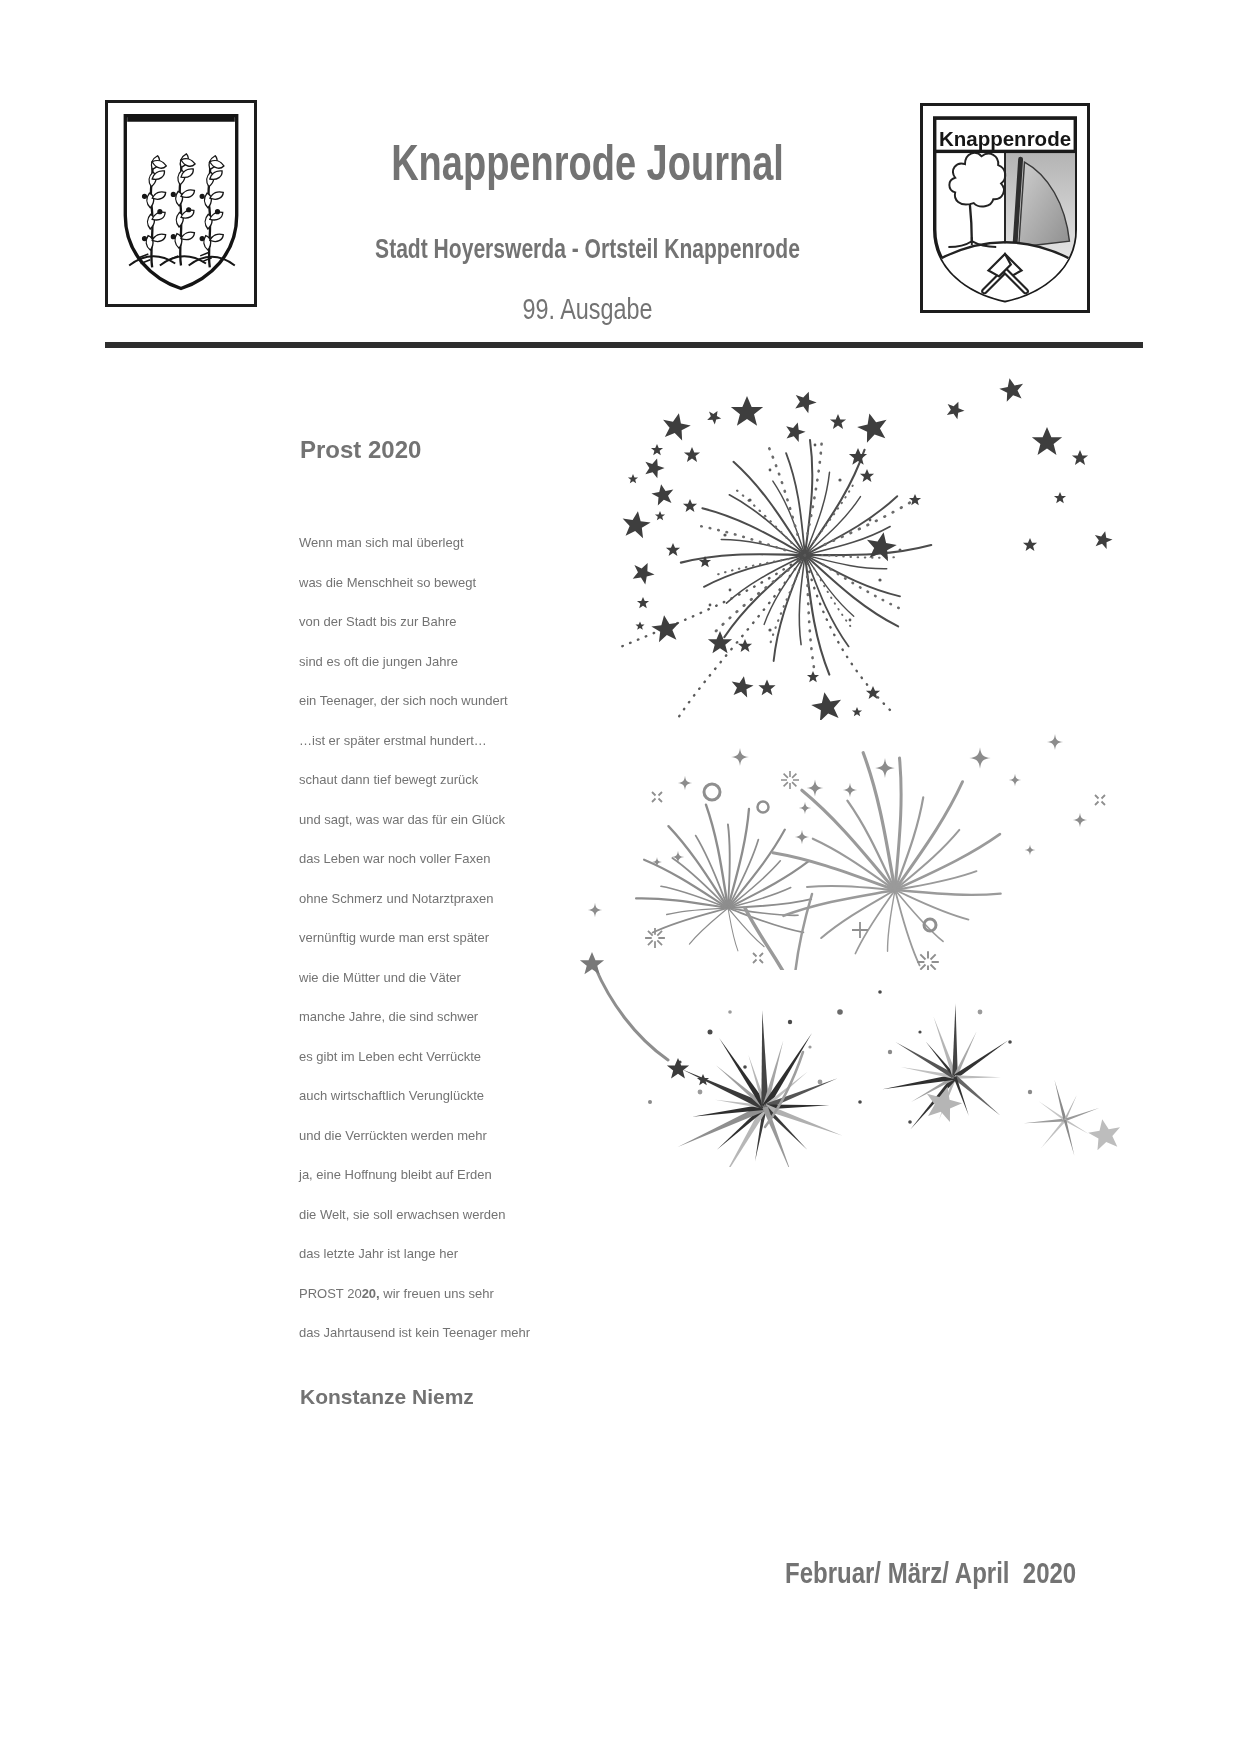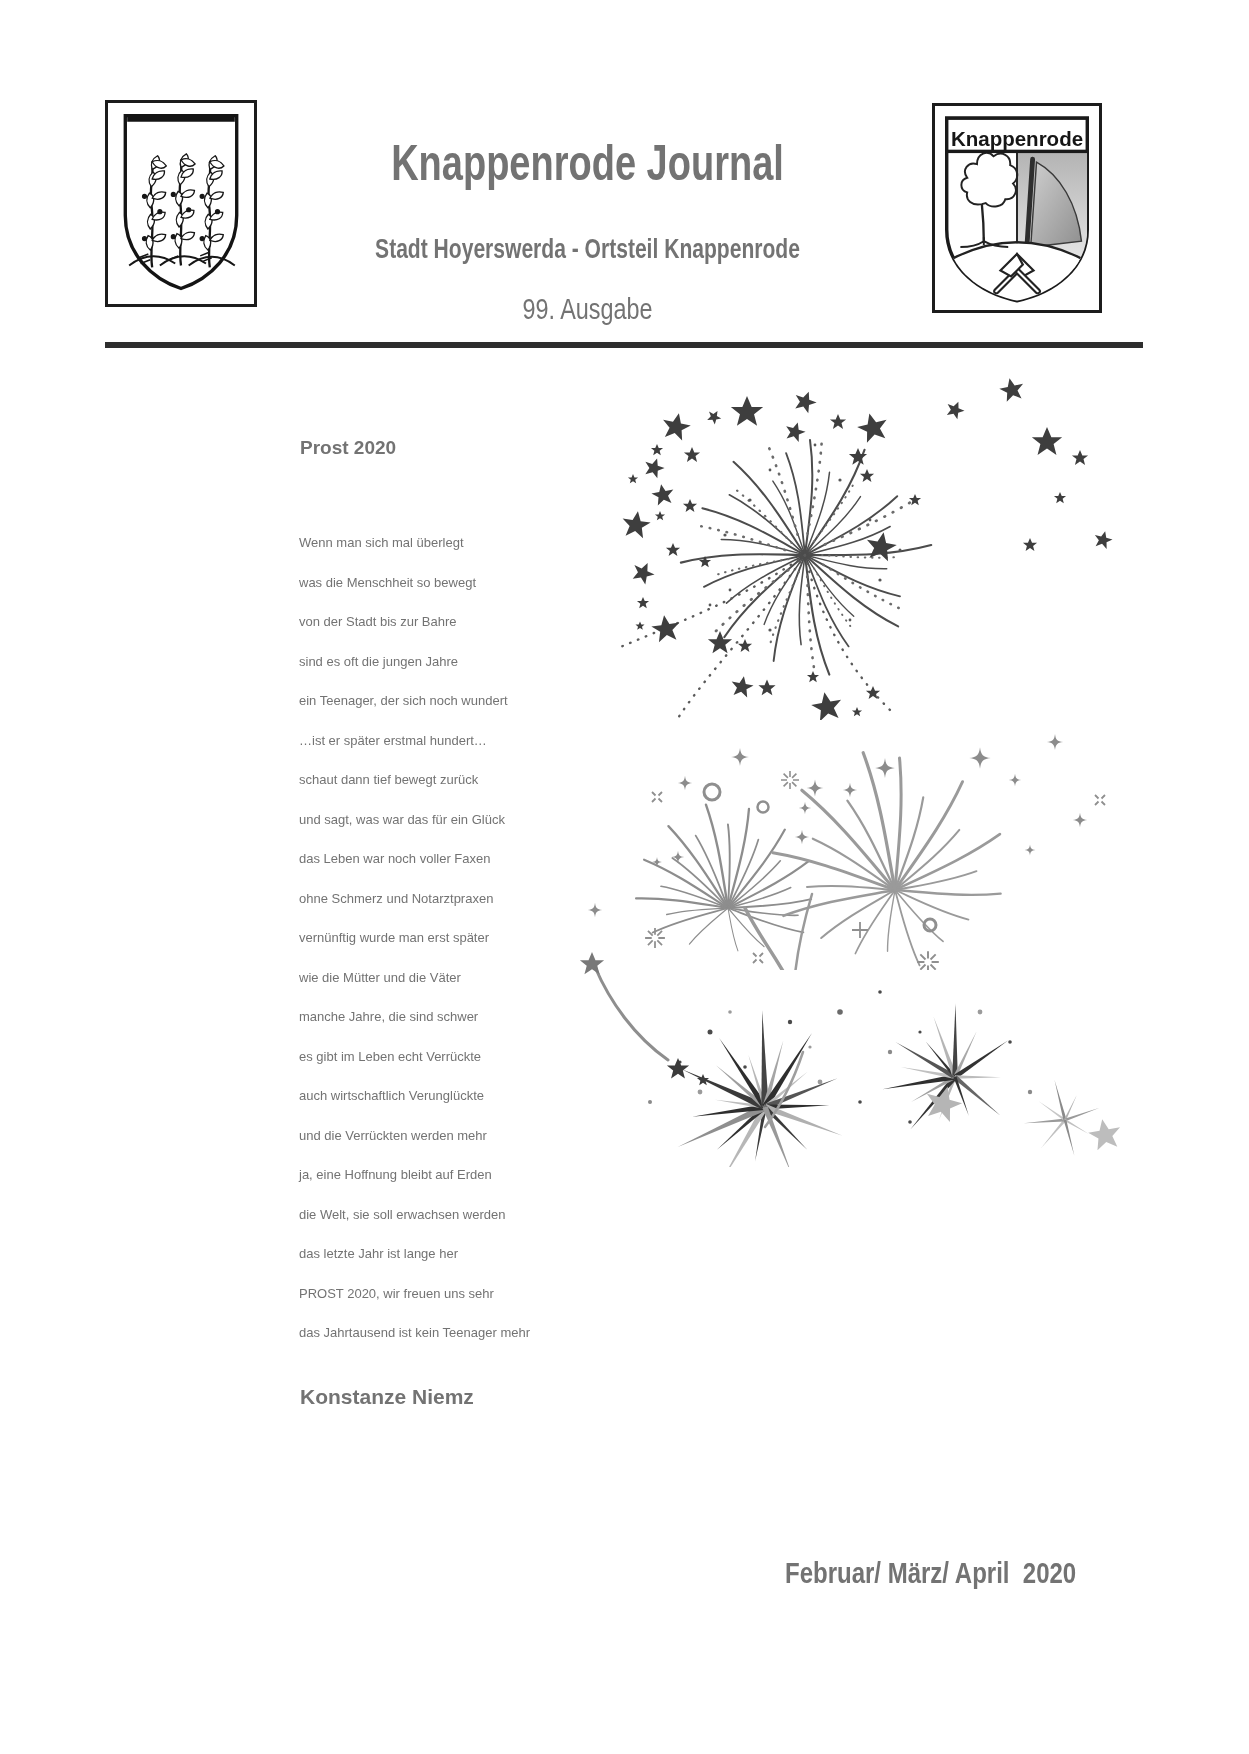--- a/index.html
+++ b/index.html
@@ -1,31 +1,31 @@
 <!DOCTYPE html>
 <html><head>
 <meta charset="utf-8">
 <style>
   html,body{margin:0;padding:0;background:#888;}
   .page{position:relative;width:1249px;height:1754px;margin:0 auto;background:#fff;
         font-family:"Liberation Sans","DejaVu Sans",sans-serif;color:#737373;overflow:hidden;}
   .emblem{position:absolute;border:3px solid #1c1c1c;background:#fff;box-sizing:border-box;}
   .emblem-left{left:105px;top:100px;width:152px;height:207px;}
-  .emblem-right{left:920px;top:103px;width:170px;height:210px;margin-left:12px;}
+  .emblem-right{left:920px;top:103px;width:170px;height:210px;}
   .emblem svg{width:100%;height:100%;display:block;}
   .title{position:absolute;left:255px;width:665px;top:138px;text-align:center;
          font-size:50px;font-weight:bold;line-height:1;transform:scaleX(.76);}
   .subtitle{position:absolute;left:255px;width:665px;top:236px;text-align:center;
          font-size:27px;font-weight:bold;line-height:1;transform:scaleX(.78);}
   .issue{position:absolute;left:255px;width:665px;top:294px;text-align:center;
          font-size:30px;line-height:1;transform:scaleX(.78);}
   .rule{position:absolute;left:105px;top:342px;width:1038px;height:6px;background:#2e2e2e;}
-  .heading{position:absolute;left:300px;top:438px;font-size:19px;font-weight:bold;line-height:1;}
+  .heading{position:absolute;left:300px;top:438px;font-size:24px;font-weight:bold;line-height:1;}
   .poem{position:absolute;left:299px;top:523px;font-size:13px;line-height:39.5px;white-space:nowrap;}
-  .poem b{font-weight:normal;}
+  .poem b{font-weight:bold;}
   .author{position:absolute;left:300px;top:1386px;font-size:21px;font-weight:bold;line-height:1;text-align:center;}
   .date{position:absolute;left:785px;top:1558px;font-size:30px;font-weight:bold;line-height:1;
         white-space:pre;transform:scaleX(.8);transform-origin:left center;}
   .fw{position:absolute;}
   .fw1{left:560px;top:350px;width:560px;height:370px;}
   .fw2{left:560px;top:680px;width:600px;height:290px;}
   .fw3{left:560px;top:952px;width:600px;height:215px;}
 </style>
 </head>
 <body>

